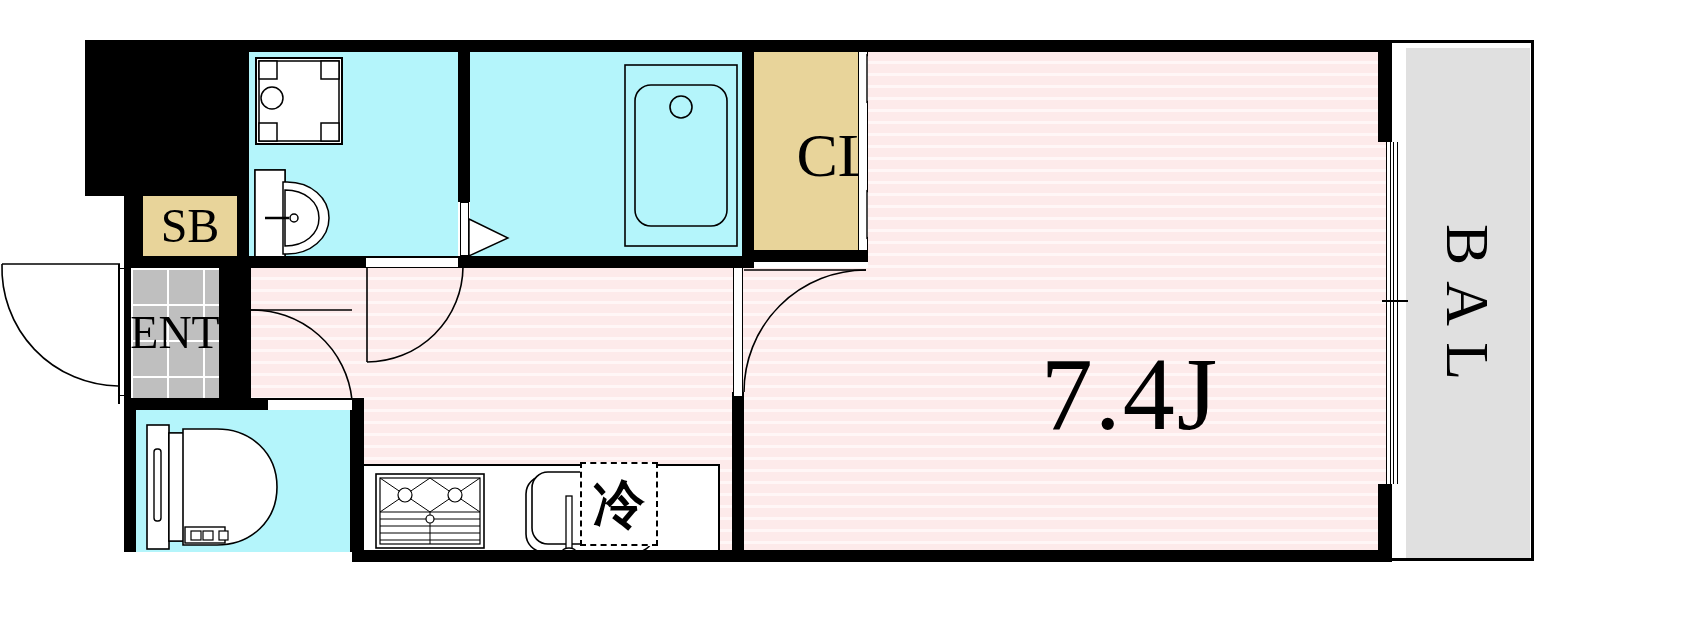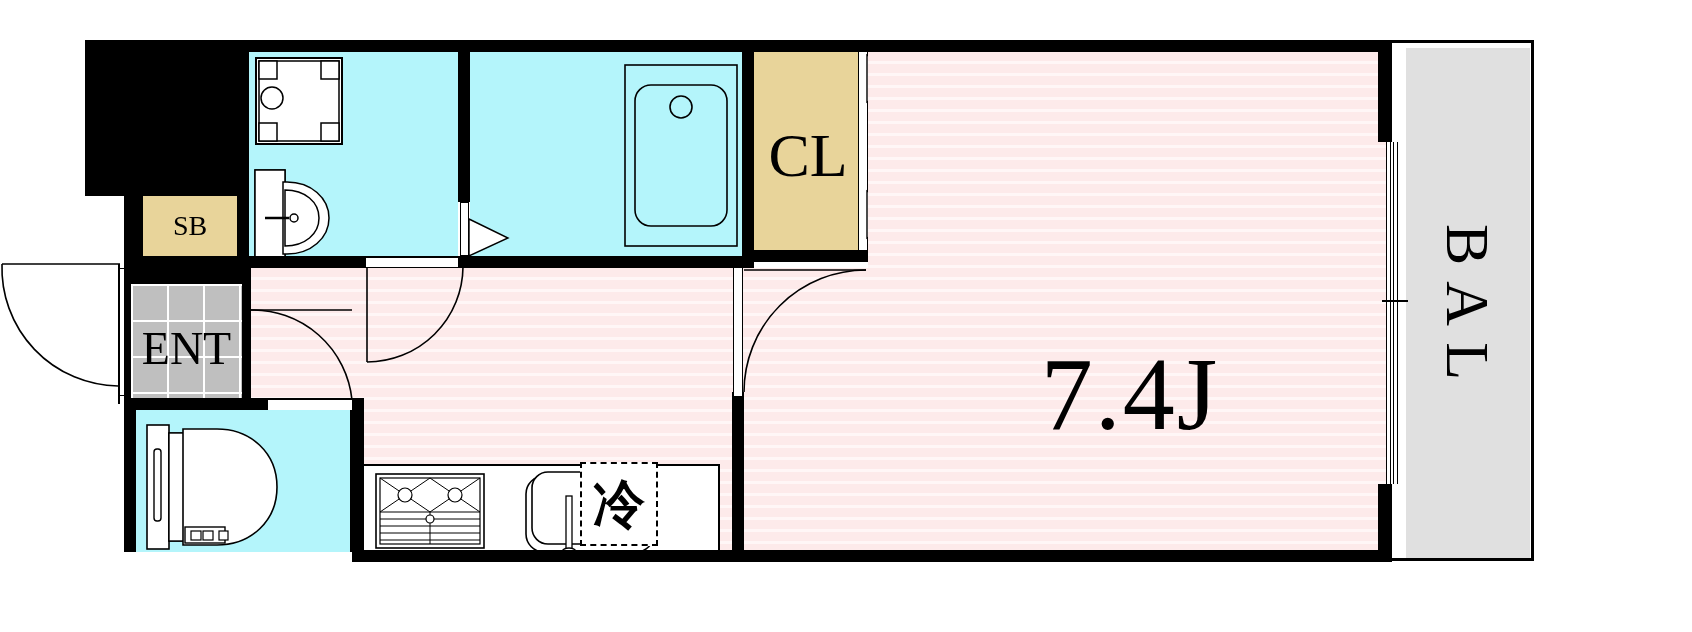--- a/index.html
+++ b/index.html
@@ -43,21 +43,21 @@
 
   
   .lbl {
     display: flex;
     align-items: center;
     justify-content: center;
     color: #000;
     line-height: 1;
     white-space: pre;
   }
-  .lbl-sb   { font-size: 28px; }
+  .lbl-sb   { font-size: 48px; }
   .lbl-ent  { font-size: 46px; }
   .lbl-cl   { font-size: 62px; }
   .lbl-room { font-size: 104px; letter-spacing: 2px; }
   .lbl-area { font-size: 104px; letter-spacing: 2px; margin-top: 39px; }
   .lbl-bal  {
     font-size: 62px;
     writing-mode: vertical-rl;
     letter-spacing: 16px;
   }
   .lbl-fridge {
@@ -121,21 +121,21 @@
   </svg>
 
   <div class="abs wall" style="left:237px; top:52px; width:12px; height:212px;"></div>
 
   <div class="abs wall" style="left:237px; top:256px; width:517px; height:12px;"></div>
 
   <div class="abs fill-white" style="left:366px; top:258px; width:92px; height:9px;"></div>
 
   <div class="abs wall" style="left:742px; top:52px; width:12px; height:216px;"></div>
   <div class="abs fill-cl" style="left:754px; top:52px; width:108px; height:204px;"></div>
-  <div class="abs lbl lbl-cl" style="left:754px; top:115px; width:108px; height:80px;">CL</div>
+  <div class="abs lbl lbl-cl" style="left:754px; top:115px; width:108px; height:80px;padding-left:28px;">CL</div>
   <div class="abs wall" style="left:754px; top:250px; width:114px; height:12px;"></div>
 
   <div class="abs fill-white" style="left:858px; top:52px; width:10px; height:100px; border-left:1px solid #000; border-right:1px solid #000; box-sizing:border-box;"></div>
   <div class="abs fill-white" style="left:858px; top:152px; width:10px; height:98px; border-left:1px solid #000; border-right:1px solid #000; box-sizing:border-box;"></div>
   <svg class="ov" style="left:866px; top:54px;" width="46" height="50" viewBox="0 0 46 50">
     <path d="M1,1 L44,24 L1,48 Z" fill="#ffffff" stroke="#000" stroke-width="1.4"></path>
   </svg>
   <svg class="ov" style="left:866px; top:190px;" width="46" height="50" viewBox="0 0 46 50">
     <path d="M1,1 L44,24 L1,48 Z" fill="#ffffff" stroke="#000" stroke-width="1.4"></path>
   </svg>
@@ -146,21 +146,21 @@
   <div class="abs fill-room" style="left:243px; top:268px; width:499px; height:282px;"></div>
 
   <div class="abs fill-room" style="left:742px; top:268px; width:126px; height:282px;"></div>
 
   <svg class="ov" style="left:362px; top:266px;" width="106" height="98" viewBox="0 0 106 98">
     <path d="M5,1 V96" stroke="#000" stroke-width="1.6" fill="none"></path>
     <path d="M101,1 A96,96 0 0 1 5,96" stroke="#000" stroke-width="1.6" fill="none"></path>
   </svg>
 
   <div class="abs wall" style="left:124px; top:264px; width:127px; height:140px;"></div>
-  <div class="abs fill-ent lbl lbl-ent" style="left:131px; top:284px; width:111px; height:130px;">ENT</div>
+  <div class="abs fill-ent lbl lbl-ent" style="left:131px; top:268px; width:88px; height:130px;">ENT</div>
 
   <div class="abs fill-white" style="left:118px; top:268px; width:7px; height:128px; border:1px solid #000; box-sizing:border-box;"></div>
   <svg class="ov" style="left:0px; top:262px;" width="122" height="126" viewBox="0 0 122 126">
     <path d="M2,2 H120" stroke="#000" stroke-width="1.6" fill="none"></path>
     <path d="M2,2 A118,118 0 0 0 118,124" stroke="#000" stroke-width="1.6" fill="none"></path>
   </svg>
 
   <div class="abs thinline" style="left:124px; top:196px; width:8px; height:70px;"></div>
 
   <div class="abs wall" style="left:124px; top:398px; width:238px; height:154px;"></div>

